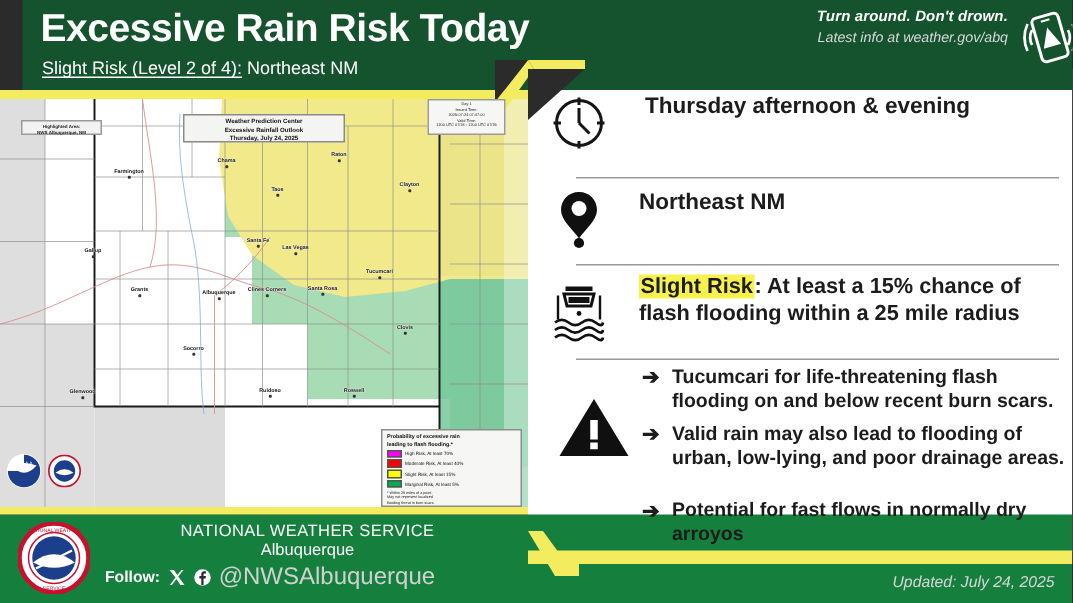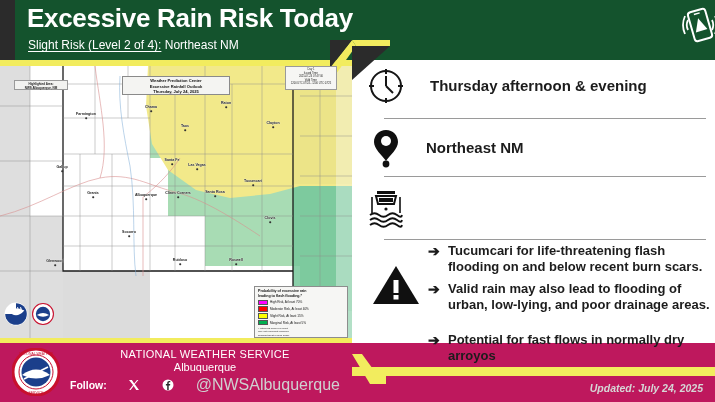--- a/index.html
+++ b/index.html
@@ -21,21 +21,21 @@
   .ydiag-top{position:absolute;left:330px;top:40px;width:60px;height:34px;z-index:6;}
   .ybar-bot{position:absolute;left:352px;bottom:26px;width:363px;height:9px;background:#f2ec5e;z-index:6;}
   .ydiag-bot{position:absolute;left:326px;bottom:18px;width:60px;height:30px;z-index:7;}
   .ybar-mapbot{position:absolute;left:0;top:338px;width:352px;height:5px;background:#f2ec5e;z-index:6;}
 
   
   .panel{position:absolute;left:352px;top:46px;width:363px;height:322px;background:#ffffff;z-index:4;}
   .panel-clip{position:absolute;left:352px;top:46px;width:38px;height:34px;background:#2b2b2b;
     clip-path:polygon(0 0,100% 0,0 100%);z-index:7;}
 
-  .row{position:absolute;display:flex;align-items:center;}
+  .row{position:absolute;display:flex;}
   .rowtext{font-size:14.5px;font-weight:bold;color:#1c1c1c;line-height:1.25;}
   .divider{position:absolute;height:1px;background:#9a9a9a;}
 
   .hl{background:#f7f14e;padding:0 1px;}
 
   
   .bul{position:absolute;display:flex;align-items:flex-start;}
   .arrow{font-size:14px;font-weight:bold;color:#1c1c1c;width:20px;flex:none;line-height:1.25;}
   .bultxt{font-size:13px;font-weight:bold;color:#1c1c1c;line-height:1.26;}
 
@@ -60,29 +60,29 @@
 
   .legbox{position:absolute;left:254px;top:286px;width:94px;height:52px;background:#f6f6f4;
     border:1px solid #8d8d8d;z-index:8;box-sizing:border-box;padding:2px 3px;}
   .legttl{font-size:3.6px;font-weight:bold;color:#111;line-height:1.3;}
   .legrow{display:flex;align-items:center;margin-top:1.2px;}
   .legsw{width:8px;height:3.6px;border:.4px solid #555;flex:none;margin-right:2px;}
   .legtx{font-size:3.1px;color:#111;}
   .legfoot{font-size:2.5px;color:#222;margin-top:1.5px;line-height:1.35;}
 
   
-  .footer{position:absolute;left:0;bottom:0;width:715px;height:59px;background:#be185d;z-index:5;}
+  .footer{position:absolute;left:0;bottom:0;width:715px;height:59px;background:#15803d;z-index:5;}
   .nws-seal{position:absolute;left:12px;bottom:6px;width:48px;height:48px;}
   .ftxt{position:absolute;left:70px;bottom:8px;width:270px;text-align:center;}
   .f1{font-size:11px;color:#ffffff;letter-spacing:.3px;}
   .f2{font-size:11px;color:#ffffff;margin-top:1px;}
-  .f3{display:flex;align-items:center;justify-content:space-between;margin-top:3px;gap:5px;}
+  .f3{display:flex;align-items:center;justify-content:flex-start;margin-top:3px;gap:5px;}
   .f3 b{font-size:10.5px;color:#ffffff;font-weight:bold;}
   .f3 span.h{font-size:16px;color:#d0d0d0;}
-  .updated{position:absolute;right:12px;bottom:8px;font-size:10.5px;font-style:italic;color:#d6d6d6;font-weight:bold;}
+  .updated{position:absolute;right:12px;bottom:8px;font-size:10.5px;font-style:italic;color:#d6d6d6;}
   .noaa-seal{position:absolute;left:4px;top:302px;width:24px;height:24px;z-index:9;}
   .nws-seal2{position:absolute;left:32px;top:303px;width:22px;height:22px;z-index:9;}
 </style>
 </head>
 <body>
 
 <div id="root">
 
   <div class="map">
     <svg class="mapsvg" width="352" height="272" viewBox="0 0 352 272">
@@ -275,20 +275,23 @@
       <rect x="9" y="6" width="18" height="3" fill="#101010"></rect>
       <path d="M8 11 L28 11 L26 19 L10 19 Z" fill="none" stroke="#101010" stroke-width="2"></path>
       <rect x="11" y="13" width="14" height="4" fill="#101010"></rect>
       <line x1="4" y1="12" x2="4" y2="28" stroke="#101010" stroke-width="1.6"></line>
       <line x1="32" y1="12" x2="32" y2="28" stroke="#101010" stroke-width="1.6"></line>
       <circle cx="18" cy="24" r="1.6" fill="#101010"></circle>
       <path d="M2 30 q4.5 -3.5 9 0 t9 0 t9 0 t5 0" fill="none" stroke="#101010" stroke-width="1.8"></path>
       <path d="M2 35 q4.5 -3.5 9 0 t9 0 t9 0 t5 0" fill="none" stroke="#101010" stroke-width="1.8"></path>
       <path d="M2 40 q4.5 -3.5 9 0 t9 0 t9 0 t5 0" fill="none" stroke="#101010" stroke-width="1.8"></path>
     </svg>
+    <div style="margin-left:22px;max-width:282px;">
+      <span class="rowtext hl">Slight Risk</span><span class="rowtext">: At least a 15% chance of flash flooding within a 25 mile radius</span>
+    </div>
   </div>
   <div class="divider" style="left:384px;top:239px;width:322px;z-index:8;"></div>
 
   <svg style="position:absolute;left:372px;top:264px;width:48px;height:42px;z-index:8;" viewBox="0 0 48 42">
     <path d="M24 2 L47 40 L1 40 Z" fill="#101010"></path>
     <rect x="21.5" y="16" width="5" height="13" fill="#ffffff"></rect>
     <rect x="21.5" y="31" width="5" height="4.5" fill="#ffffff"></rect>
   </svg>
 
   <div class="bul" style="left:428px;top:243px;width:282px;z-index:8;">
@@ -313,20 +316,24 @@
   <div class="ybar-bot"></div>
   <svg class="ydiag-bot" viewBox="0 0 60 30">
     <path d="M26 0 L36 0 L52 22 L60 22 L60 30 L44 30 Z" fill="#f2ec5e"></path>
   </svg>
   <div class="ybar-mapbot"></div>
 
   <div class="header">
     <div class="hdr-title">Excessive Rain Risk Today</div>
     <div class="hdr-sub">
       <span class="u">Slight Risk (Level 2 of 4):</span><span> Northeast NM</span>
+    </div>
+    <div class="hdr-right">
+      <div class="hdr-r1">Turn around. Don't drown.</div>
+      <div class="hdr-r2">Latest info at weather.gov/abq</div>
     </div>
     <svg class="phone-alert" viewBox="0 0 44 42">
       <g transform="rotate(-16 22 21)">
         <rect x="13" y="6" width="18" height="30" rx="3" fill="none" stroke="#ffffff" stroke-width="2"></rect>
         <path d="M22 14 L28 27 L16 27 Z" fill="#ffffff"></path>
         <rect x="19" y="8.5" width="6" height="1.4" fill="#ffffff"></rect>
       </g>
       <path d="M7 12 Q3 21 7 30" fill="none" stroke="#ffffff" stroke-width="1.8"></path>
       <path d="M10 16 Q7.5 21 10 26" fill="none" stroke="#ffffff" stroke-width="1.8"></path>
       <path d="M37 12 Q41 21 37 30" fill="none" stroke="#ffffff" stroke-width="1.8"></path>

